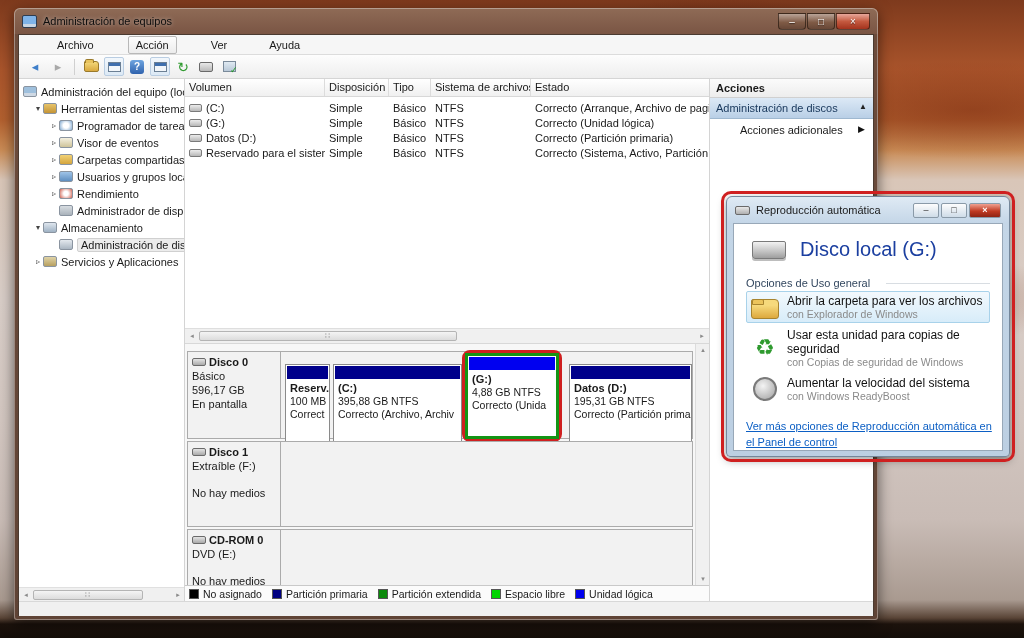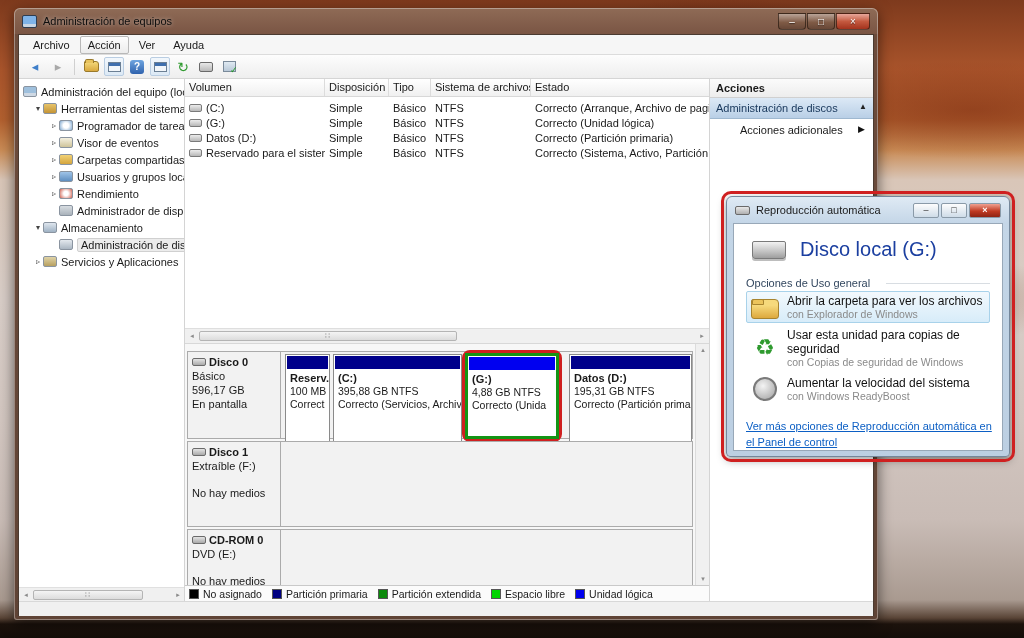--- a/index.html
+++ b/index.html
@@ -27,21 +27,21 @@
   .capbtns { margin-left:auto; display:flex; }
   .capbtn { width:28px; height:17px; border:1px solid rgba(40,25,15,.7); border-radius:0 0 4px 4px;
     background:linear-gradient(180deg,rgba(255,255,255,.4),rgba(120,85,60,.3) 55%,rgba(70,45,30,.4));
     color:#fff; font-size:10px; line-height:15px; text-align:center; margin-left:1px; text-shadow:0 1px 1px rgba(0,0,0,.6); }
   .capbtn.close { width:34px; background:linear-gradient(180deg,#e westerly); background:linear-gradient(180deg,#e8a79a,#c4593f 50%,#a33category); }
   .capbtn.close { background:linear-gradient(180deg,#e8a79a,#c4593f 50%,#a3331d); }
 
   .winbody { left:4px; top:26px; width:856px; height:582px; background:#f0f0f0; border:1px solid #4a3a30; }
 
   .menubar { left:0; top:0; width:100%; height:20px; background:#f6f6f6; border-bottom:1px solid #dcdcdc; display:flex; align-items:center; padding-left:6px; }
-  .menu-item { padding:2px 7px; margin-right:2px; border:1px solid transparent; }
+  .menu-item { padding:2px 7px; margin-right:2px; border:1px solid transparent;margin-left:24px; }
   .menu-item.active { border:1px solid #b8b8b8; background:linear-gradient(180deg,#fdfdfd,#ececec); border-radius:2px; }
 
   .toolbar { left:0; top:20px; width:100%; height:24px; background:linear-gradient(180deg,#fdfdfd,#eeeeee); border-bottom:1px solid #d5d5d5; display:flex; align-items:center; padding-left:6px; gap:3px; }
   .tb { width:20px; height:19px; display:flex; align-items:center; justify-content:center; font-size:13px; }
   .tb.framed { border:1px solid #b9cde2; background:linear-gradient(180deg,#f2f7fc,#dce9f5); border-radius:2px; }
   .tb-sep { width:1px; height:16px; background:#d0d0d0; margin:0 3px; }
   .g-back { color:#3f7fca; } .g-fwd { color:#a9a9a9; }
   .chip-folder { width:15px; height:11px; background:linear-gradient(180deg,#f4d87a,#d9a93f); border:1px solid #9a7a2a; border-radius:1px 3px 2px 2px; position:relative; }
   .chip-folder:before { content:""; position:absolute; left:0; top:-3px; width:7px; height:3px; background:#e9c45e; border:1px solid #9a7a2a; border-bottom:none; border-radius:2px 2px 0 0; }
   .chip-win { width:13px; height:10px; border:1px solid #6b7f94; background:linear-gradient(180deg,#3f6fae 0 3px,#f2f6fa 3px 100%); }
@@ -76,21 +76,21 @@
 
   .mid-scroll { position:absolute; left:0; top:249px; width:524px; height:16px; background:#f0f0f0; border-top:1px solid #dedede; border-bottom:1px solid #d8d8d8; display:flex; align-items:center; }
 
   .diskview { position:absolute; left:0; top:265px; width:524px; height:241px; background:#f7f7f7; overflow:hidden; }
   .drow { position:absolute; left:2px; width:506px; background:#f2f2f2; border:1px solid #ababab; }
   .dlabel { position:absolute; left:0; top:0; width:93px; height:100%; border-right:1px solid #ababab; padding:4px 4px; background:#f2f2f2; overflow:hidden; }
   .dname { font-weight:bold; display:flex; align-items:center; gap:3px; }
   .dchip { width:14px; height:8px; border:1px solid #6a6a6a; background:linear-gradient(180deg,#e4e4e4,#a9a9a9); border-radius:2px; flex:none; }
   .dline { margin-top:2px; } .dstat { margin-top:15px; }
   .parts { position:absolute; left:94px; top:0; right:0; height:100%; }
-  .pcell { position:absolute; top:2px; height:95px; background:#fff; border:1px solid #8a8a8a; overflow:hidden; }
+  .pcell { position:absolute; top:12px; height:95px; background:#fff; border:1px solid #8a8a8a; overflow:hidden; }
   .pstrip { height:13px; margin:1px; }
   .ptxt { padding:2px 4px; white-space:nowrap; overflow:hidden; }
   .pname { font-weight:bold; } .pline { font-size:10.5px; margin-top:1px; }
   .gwrap { position:absolute; border:3px solid #cf2020; border-radius:8px; }
   .gwrap-in { border:3px solid #149414; width:100%; height:100%; background:#fff; overflow:hidden; }
   .vscroll { position:absolute; right:0; top:0; width:14px; height:241px; background:#f0f0f0; border-left:1px solid #dcdcdc; }
   .vscroll .sar { position:absolute; left:0; width:14px; }
 
   .legend { position:absolute; left:0; top:506px; width:524px; height:16px; background:#fbfbfb; border-top:1px solid #c9c9c9; display:flex; align-items:center; padding-left:4px; gap:10px; }
   .litem { display:flex; align-items:center; gap:4px; font-size:10.5px; }
@@ -327,21 +327,21 @@
                     <div class="pname">Reserv.</div>
                     <div class="pline">100 MB</div>
                     <div class="pline">Correct</div>
                   </div>
                 </div>
                 <div class="pcell" style="left:51px; width:129px" data-interactable="true">
                   <div class="pstrip" data-interactable="false" style="background:#00008b"></div>
                   <div class="ptxt">
                     <div class="pname">(C:)</div>
                     <div class="pline">395,88 GB NTFS</div>
-                    <div class="pline">Correcto (Servicios, Archiv</div>
+                    <div class="pline">Correcto (Archivo, Archiv</div>
                   </div>
                 </div>
                 <div class="gwrap" style="left:180px; top:-2px; width:100px; height:92px" data-interactable="false">
                   <div class="gwrap-in" data-interactable="false">
                     <div data-interactable="true">
                       <div class="pstrip" data-interactable="false" style="background:#0000f0"></div>
                       <div class="ptxt">
                         <div class="pname">(G:)</div>
                         <div class="pline">4,88 GB NTFS</div>
                         <div class="pline">Correcto (Unida</div>

